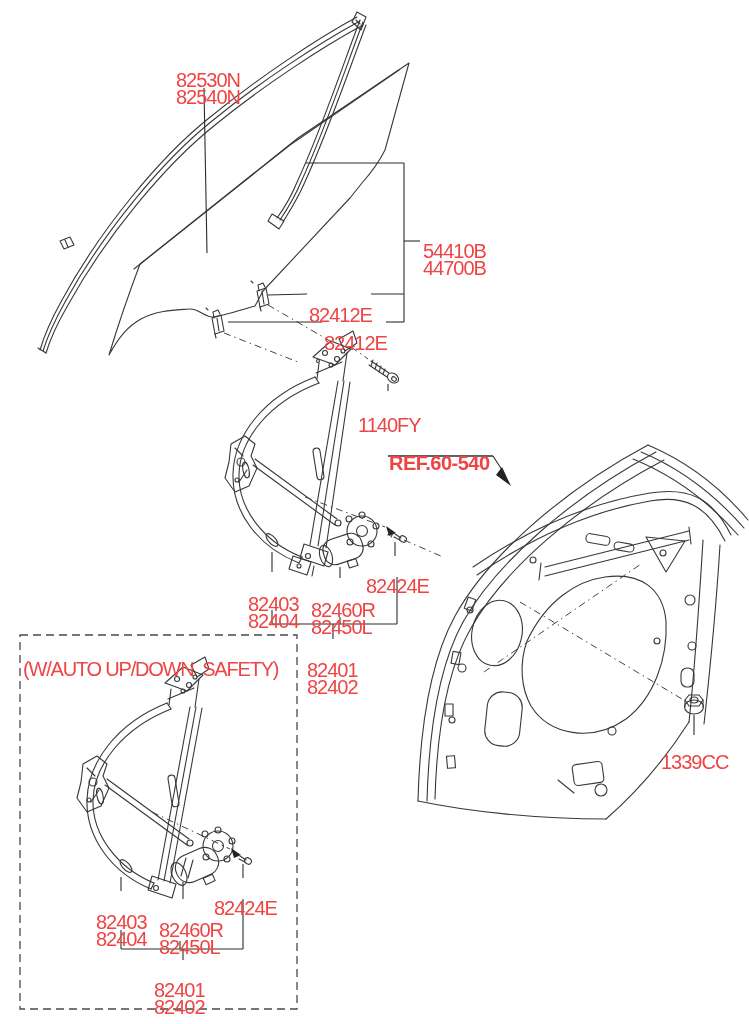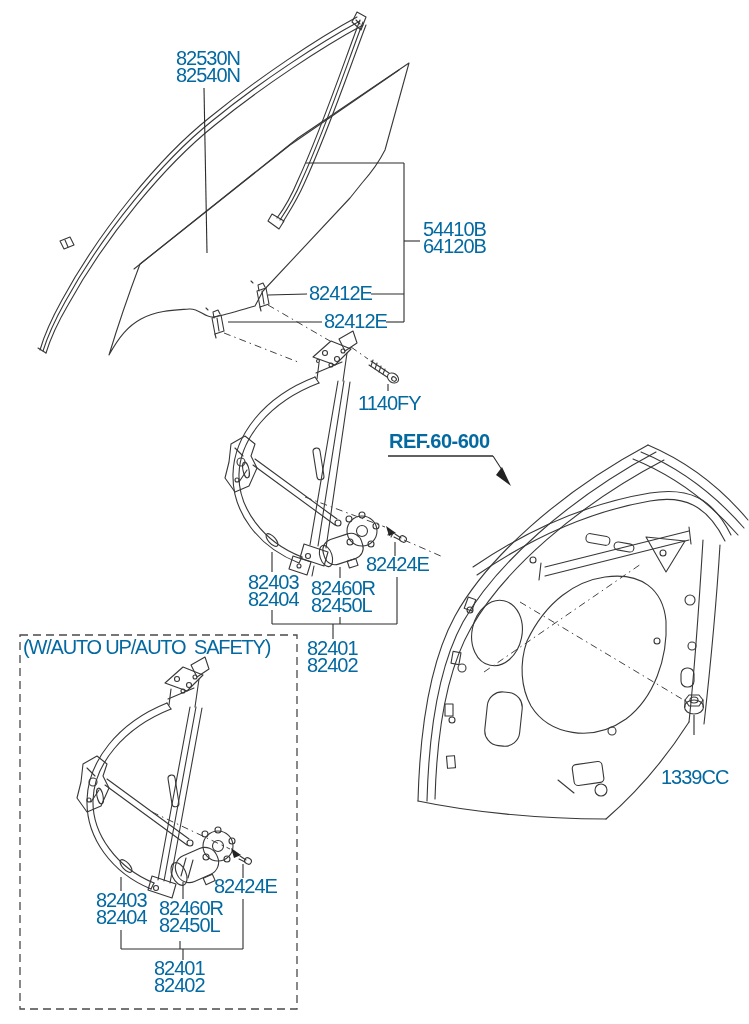--- a/index.html
+++ b/index.html
@@ -1,20 +1,20 @@
 <!DOCTYPE html>
 <html><head>
 <meta charset="utf-8">
 <style>
   html,body{margin:0;padding:0;background:#fff;}
   #stage{position:relative;width:749px;height:1024px;background:#ffffff;overflow:hidden;
          font-family:"Liberation Sans",sans-serif;}
   #art{position:absolute;left:0;top:0;}
-  .lbl{position:absolute;color:#0369a1;font-size:20px;letter-spacing:-1px;line-height:17px;
-       white-space:nowrap;}
+  .lbl{position:absolute;color:#ef4444;font-size:20px;letter-spacing:-1px;line-height:17px;
+       white-space:nowrap;margin-top:22px;}
   .lbl span{display:block;}
   .ref{font-weight:bold;letter-spacing:-0.5px;}
   .note{font-size:20px;letter-spacing:-1.2px;white-space:pre;}
 </style>
 </head>
 <body>
 
 <div id="stage">
 
 <svg id="art" width="749" height="1024" viewBox="0 0 749 1024">
@@ -298,62 +298,62 @@
   </g>
 </svg>
 
 <div class="lbl" style="left:176px;top:50px">
   <span>82530N</span>
   <span>82540N</span>
 </div>
 
 <div class="lbl" style="left:423px;top:221px">
   <span>54410B</span>
-  <span>64120B</span>
+  <span>44700B</span>
 </div>
 
 <div class="lbl" style="left:309px;top:285px">82412E</div>
 
 <div class="lbl" style="left:324px;top:313px">82412E</div>
 
 <div class="lbl" style="left:358px;top:395px">1140FY</div>
 
-<div class="lbl ref" style="left:389px;top:433px">REF.60-600</div>
+<div class="lbl ref" style="left:389px;top:433px">REF.60-540</div>
 
 <div class="lbl" style="left:248px;top:574px">
   <span>82403</span>
   <span>82404</span>
 </div>
 
 <div class="lbl" style="left:311px;top:580px">
   <span>82460R</span>
   <span>82450L</span>
 </div>
 
 <div class="lbl" style="left:366px;top:556px">82424E</div>
 
 <div class="lbl" style="left:307px;top:640px">
   <span>82401</span>
   <span>82402</span>
 </div>
 
-<div class="lbl note" style="left:23px;top:639px">(W/AUTO UP/AUTO  SAFETY)</div>
+<div class="lbl note" style="left:23px;top:639px">(W/AUTO UP/DOWN  SAFETY)</div>
 
 <div class="lbl" style="left:96px;top:892px">
   <span>82403</span>
   <span>82404</span>
 </div>
 
 <div class="lbl" style="left:159px;top:900px">
   <span>82460R</span>
   <span>82450L</span>
 </div>
 
 <div class="lbl" style="left:214px;top:878px">82424E</div>
 
 <div class="lbl" style="left:154px;top:960px">
   <span>82401</span>
   <span>82402</span>
 </div>
 
-<div class="lbl" style="left:661px;top:769px">1339CC</div>
+<div class="lbl" style="left:661px;top:732px">1339CC</div>
 
 </div>
 
 </body></html>

